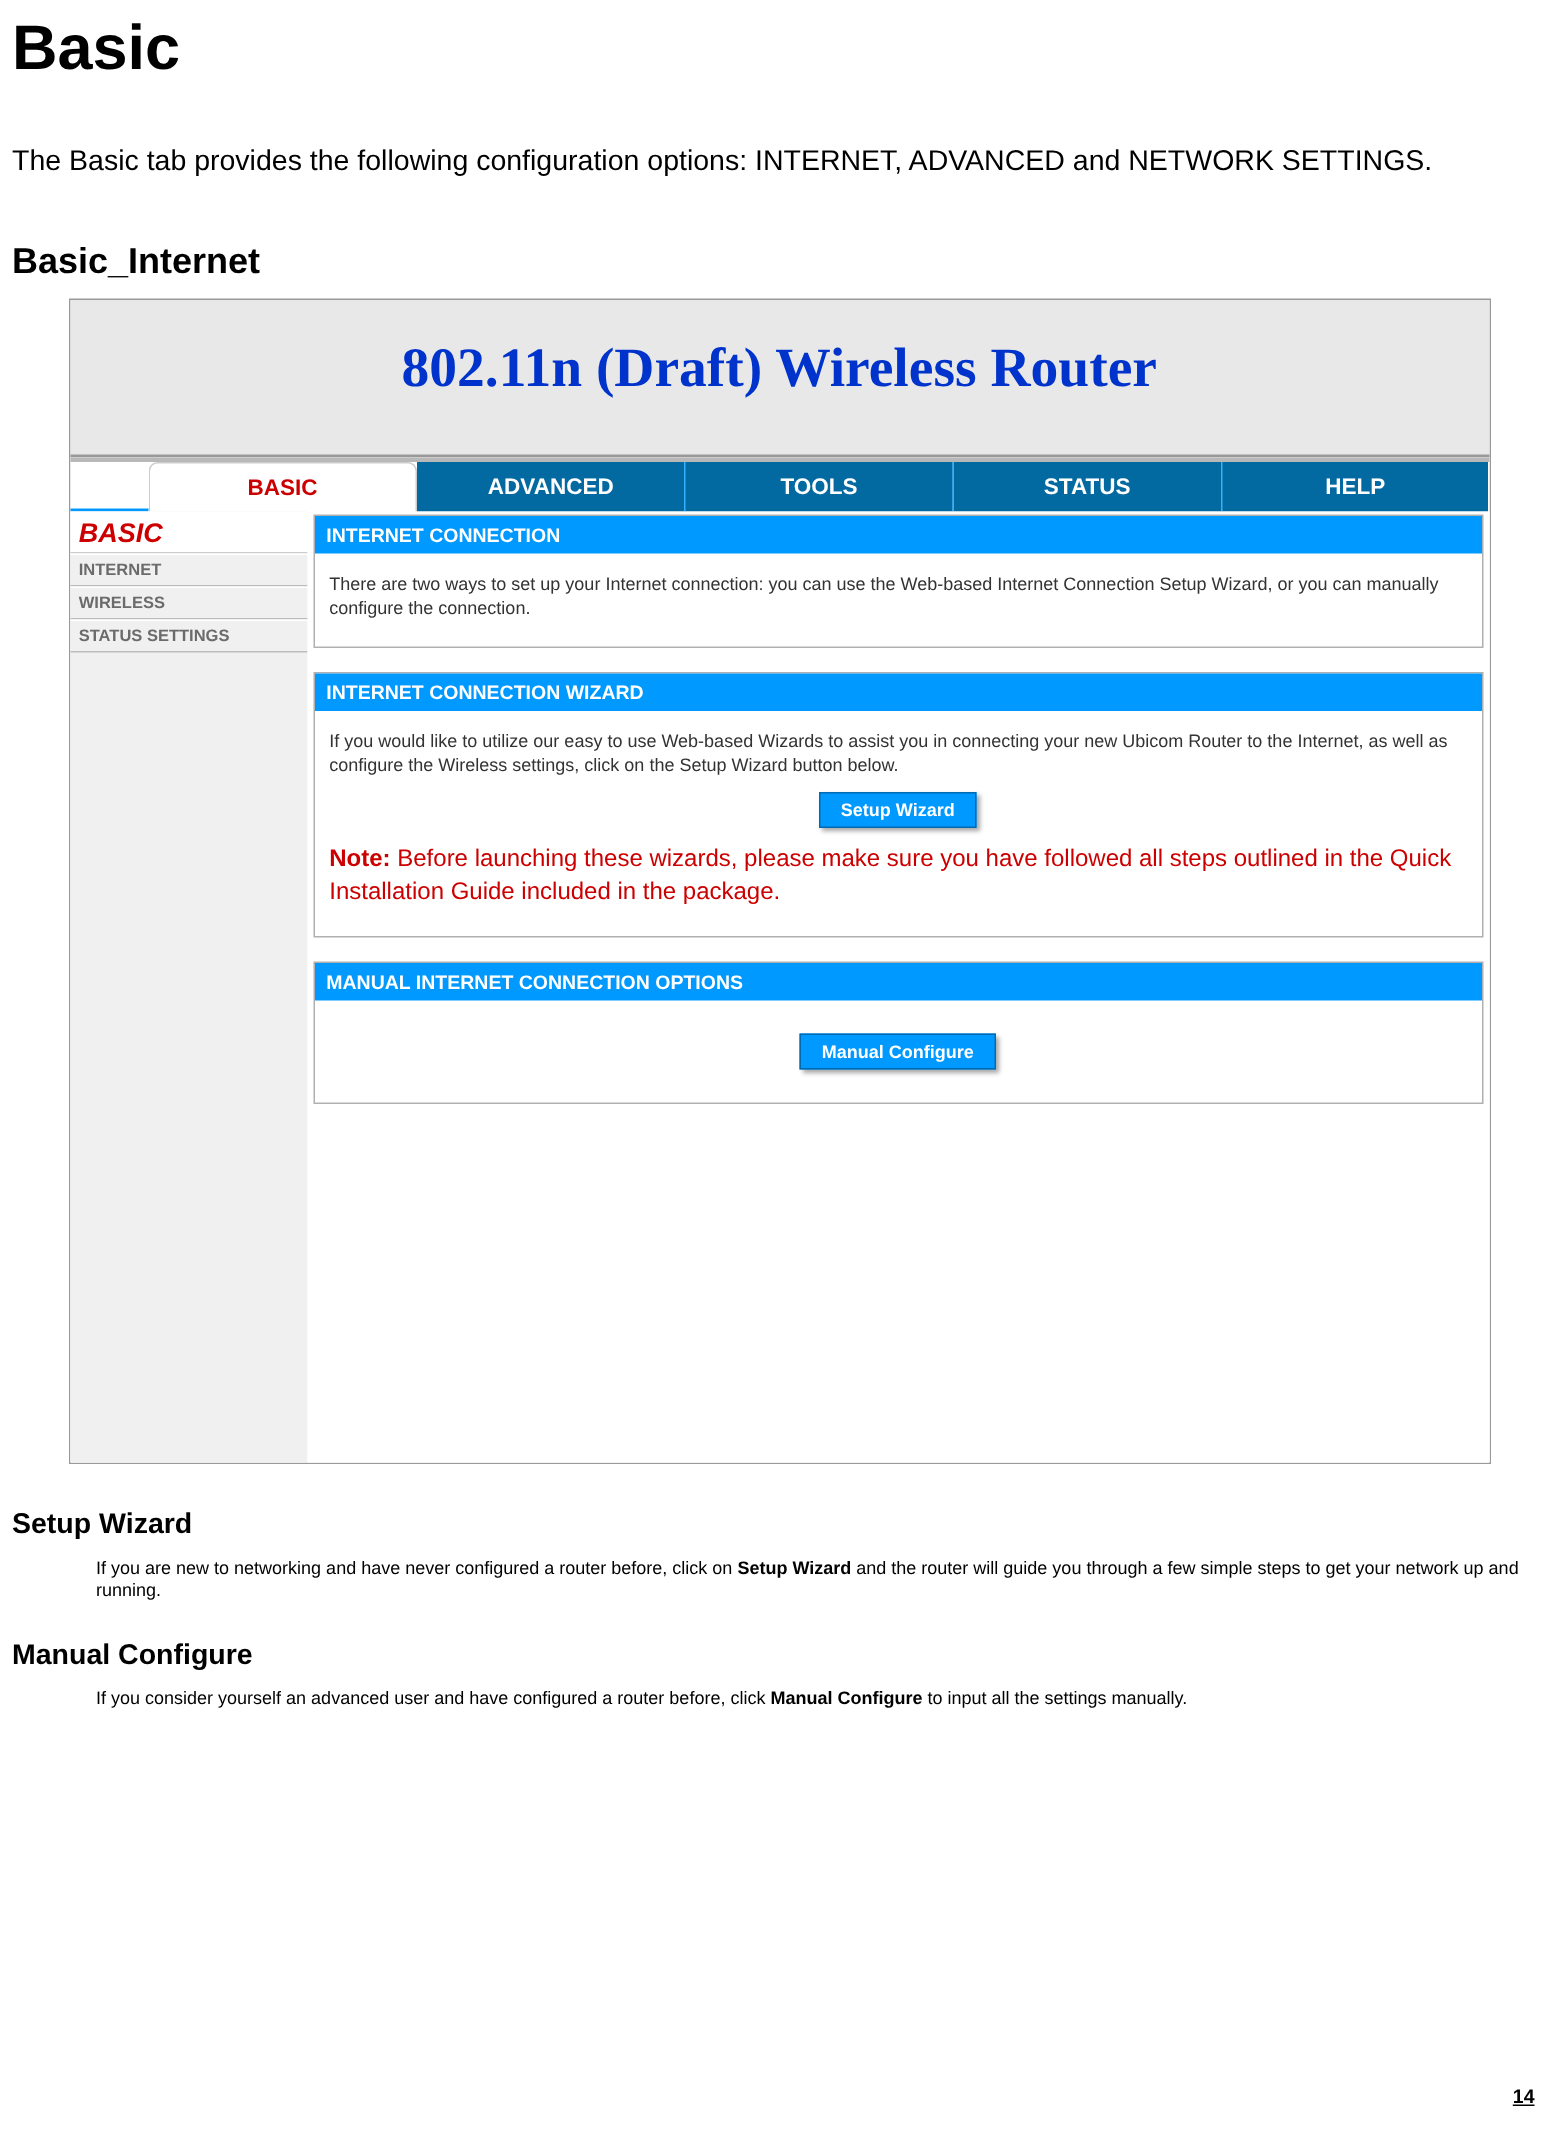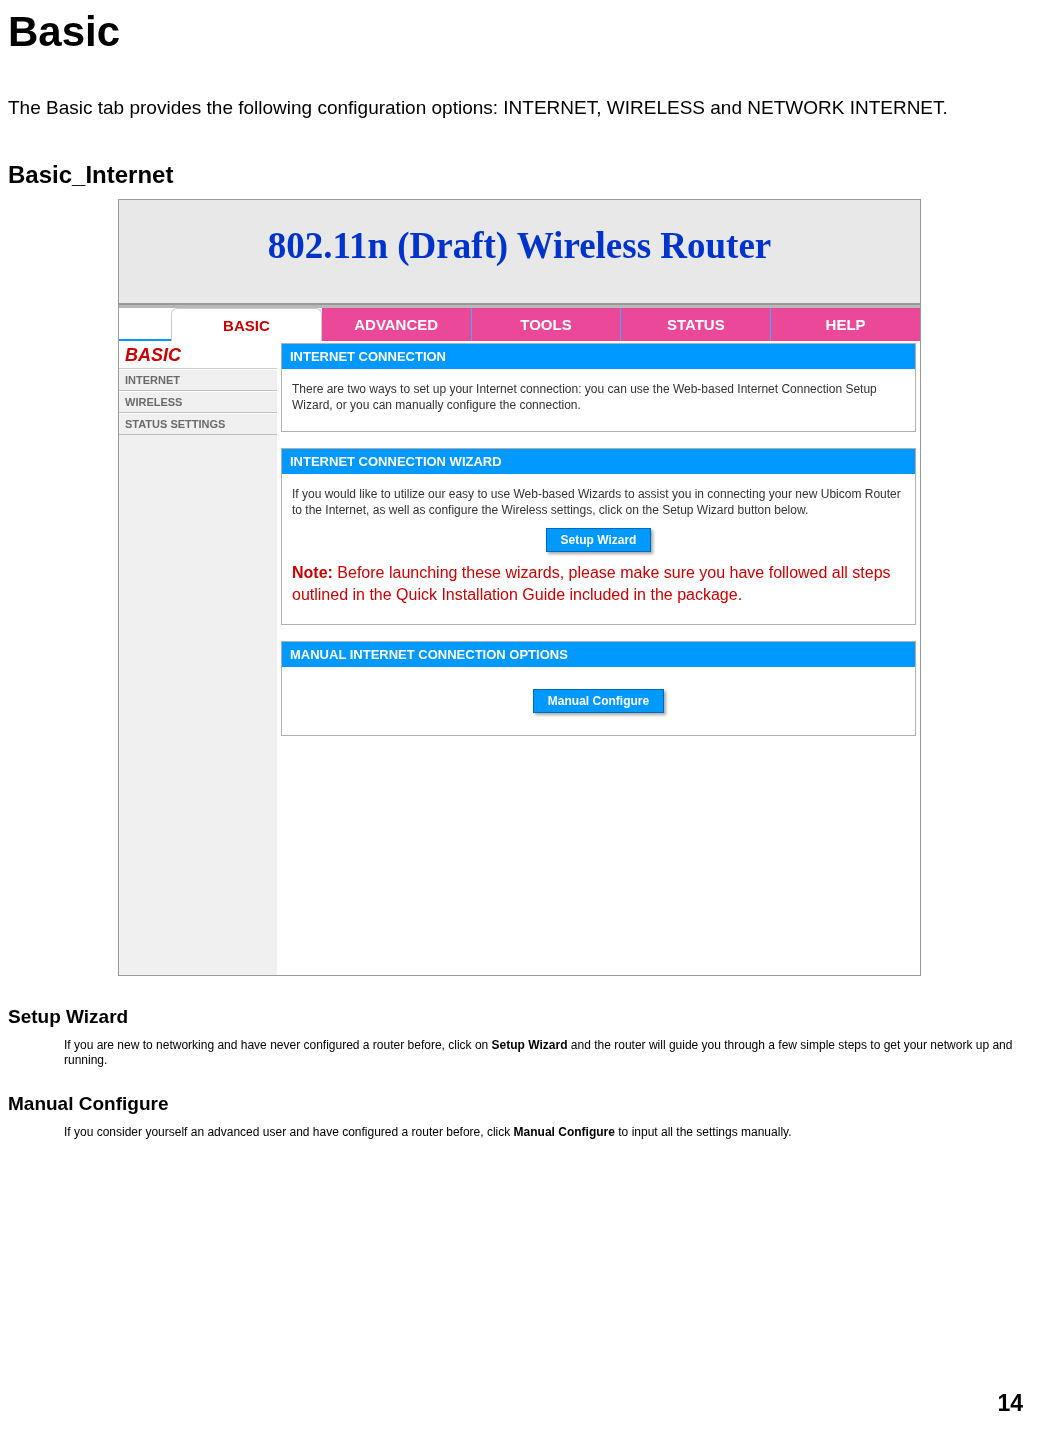--- a/index.html
+++ b/index.html
@@ -8,21 +8,21 @@
     background: #fff;
     width: 1039px;
     padding: 8px;
     position: relative;
     min-height: 1431px;
   }
   .h1 { font-size: 42px; font-weight: bold; margin-bottom: 40px; }
   .intro { font-size: 19px; margin-bottom: 40px; line-height: 1.3; }
   .h2 { font-size: 24px; font-weight: bold; margin-bottom: 10px; }
   .router-frame {
-    width: 803px;
+    width: 948px;
     margin: 0 auto 30px auto;
     border: 1px solid #9a9a9a;
     background: #fff;
   }
   .banner {
     background: #e8e8e8;
     text-align: center;
     padding: 24px 10px 36px 10px;
     border-bottom: 2px solid #999;
   }
@@ -39,21 +39,21 @@
     height: 36px;
   }
   .tabbar .spacer { width: 52px; border-bottom: 2px solid #0099ff; }
   .tab {
     flex: 1;
     text-align: center;
     font-weight: bold;
     font-size: 15px;
     line-height: 34px;
     color: #fff;
-    background: #ec4899;
+    background: #0369a1;
     border-left: 1px solid #33b0ff;
   }
   .tab.active {
     background: #fff;
     color: #cc0000;
     border-radius: 6px 6px 0 0;
     border: 1px solid #ccc;
     border-bottom: none;
   }
   .tab.active + .tab { border-left: none; }
@@ -104,28 +104,28 @@
     font-weight: bold;
     padding: 4px 14px;
     border: 1px solid #006bb3;
     box-shadow: 2px 2px 3px rgba(0,0,0,0.35);
     cursor: pointer;
   }
   .note { color: #cc0000; font-size: 16px; line-height: 1.35; }
   .note .note-label { font-weight: bold; }
   .doc-h3 { font-size: 19px; font-weight: bold; margin: 24px 0 10px 0; }
   .doc-p { font-size: 12px; margin-left: 56px; line-height: 1.3; }
-  .page-num { position: absolute; bottom: 14px; right: 16px; font-size: 23px; font-weight: bold; }
+  .page-num { position: absolute; bottom: 26px; right: 16px; font-size: 13px; font-weight: bold; text-decoration: underline; }
   .bold { font-weight: bold; }
 </style>
 </head>
 <body>
 
 <div class="h1">Basic</div>
-<p class="intro">The Basic tab provides the following configuration options: INTERNET, WIRELESS and NETWORK INTERNET.</p>
+<p class="intro">The Basic tab provides the following configuration options: INTERNET, ADVANCED and NETWORK SETTINGS.</p>
 <div class="h2">Basic_Internet</div>
 
 <div class="router-frame">
 
   <div class="banner">
     <span class="banner-text">802.11n (Draft) Wireless Router</span>
   </div>
 
   <div class="tabbar">
     <div class="spacer"></div>

